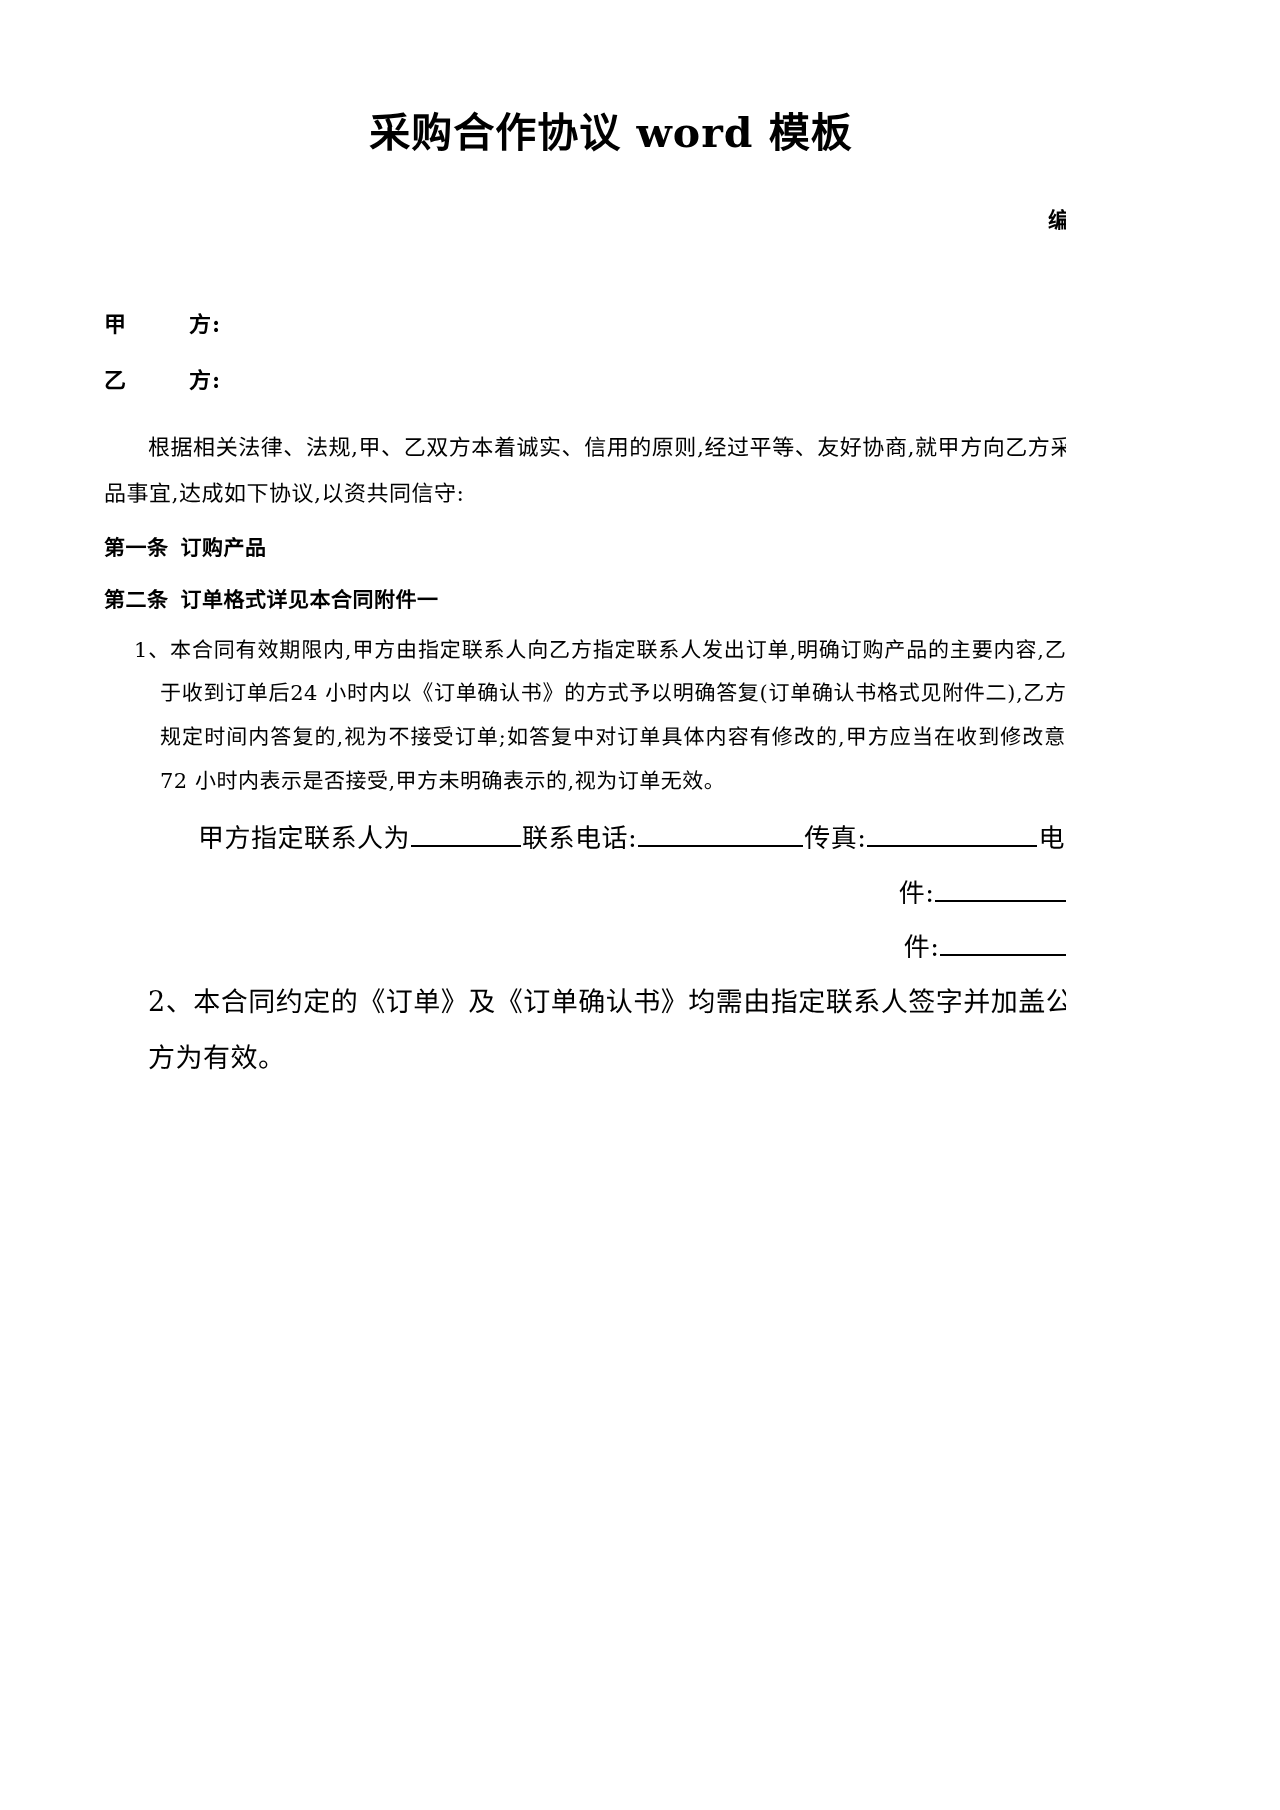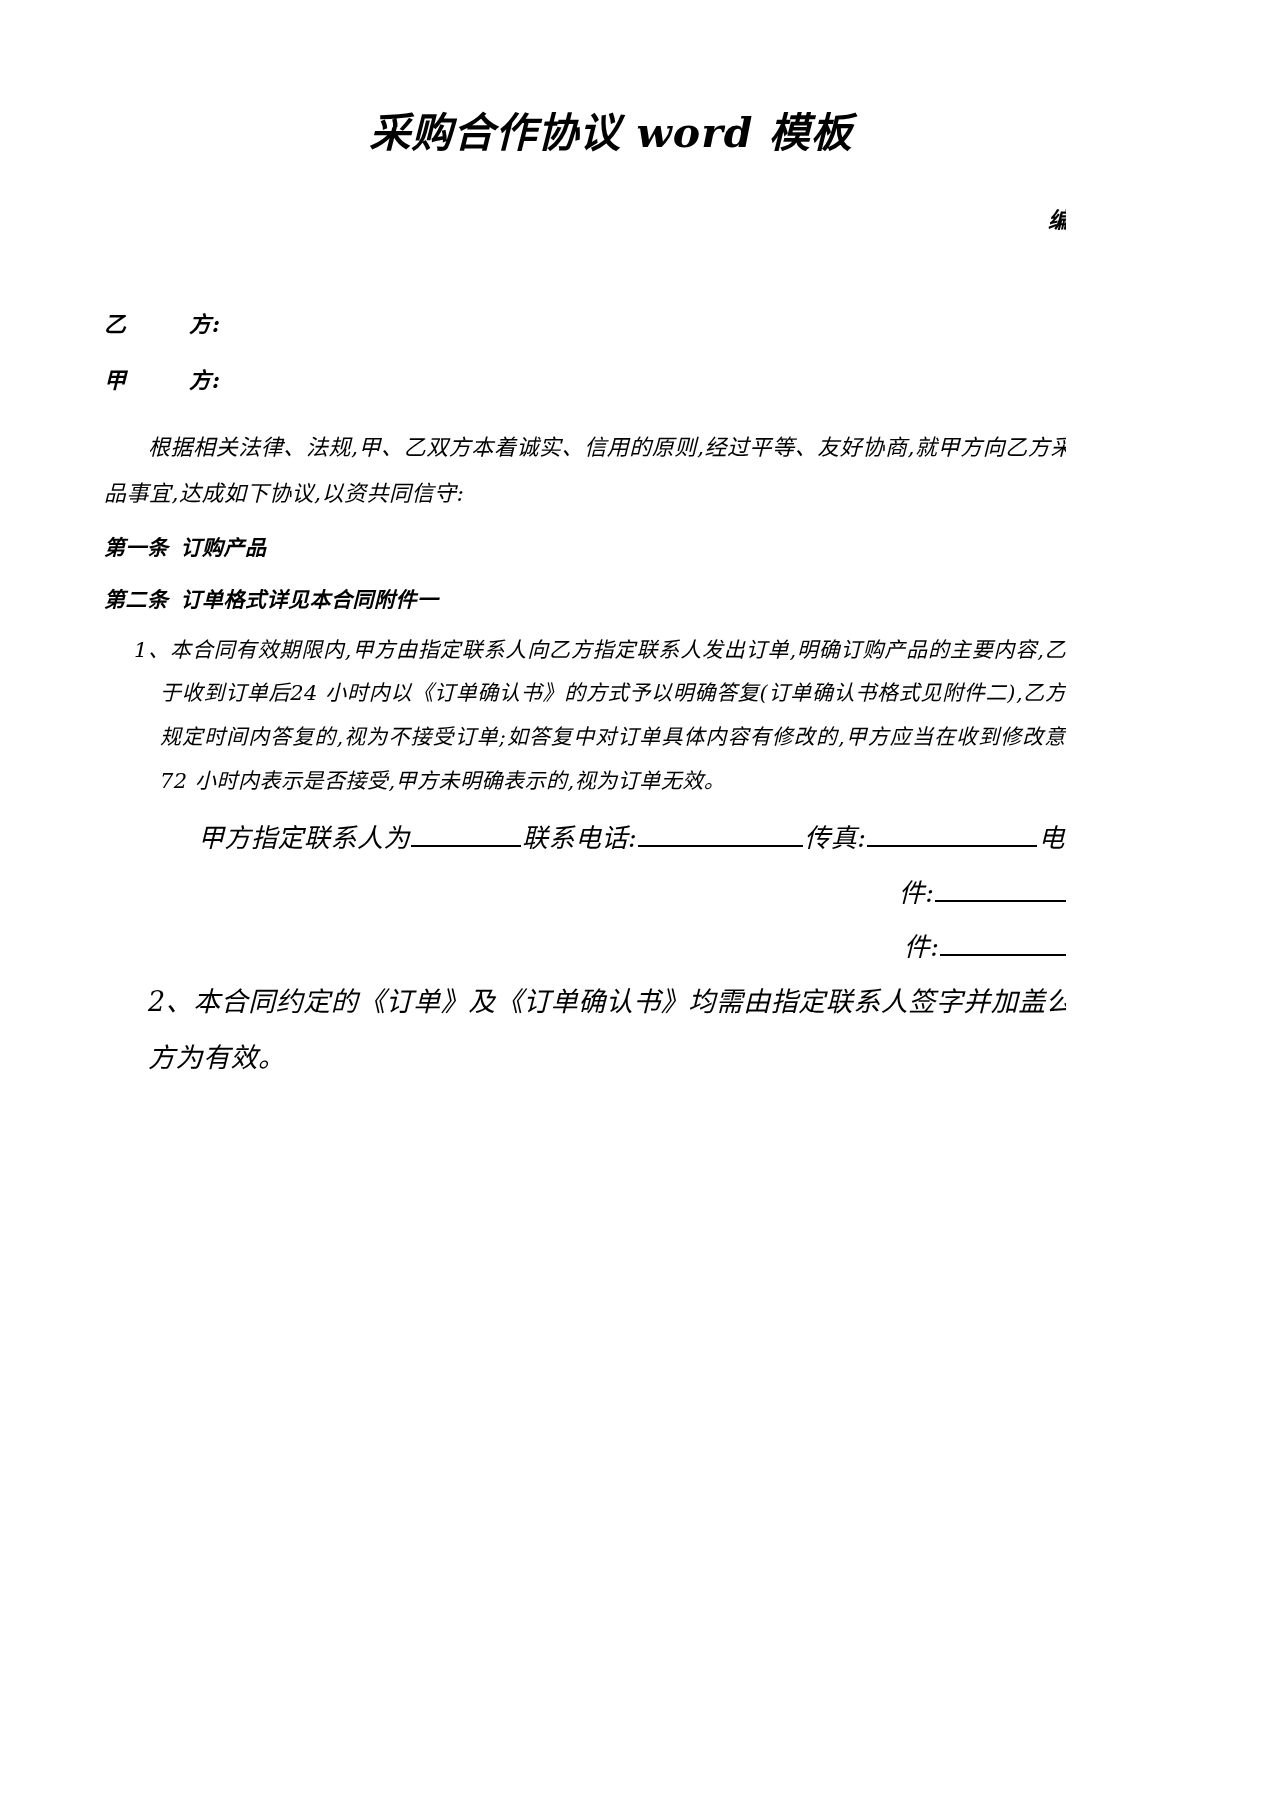--- a/index.html
+++ b/index.html
@@ -13,21 +13,20 @@
     color: #000000;
   }
   .page {
     position: relative;
     width: 1066px;
     height: 1810px;
     background: #ffffff;
     box-sizing: border-box;
     padding: 0;
     overflow: hidden;
-    font-style: italic;
   }
   .content {
     position: absolute;
     left: 104px;
     top: 0;
     width: 1014px;
   }
 
   
   .doc-title {
@@ -148,24 +147,24 @@
 
 <div class="page">
   <div class="content">
 
     <h1 class="doc-title">采购合作协议 word 模板</h1>
 
     <div class="doc-number">编号:</div>
 
     <div class="party-block">
       <div class="party-line">
-        <span>乙</span><span class="gap"></span><span>方:</span>
+        <span>甲</span><span class="gap"></span><span>方:</span>
       </div>
       <div class="party-line">
-        <span>甲</span><span class="gap"></span><span>方:</span>
+        <span>乙</span><span class="gap"></span><span>方:</span>
       </div>
     </div>
 
     <p class="body-par">根据相关法律、法规,甲、乙双方本着诚实、信用的原则,经过平等、友好协商,就甲方向乙方采购产品事宜,达成如下协议,以资共同信守:</p>
 
     <div class="spacer-sm"></div>
 
     <h2 class="section-heading">
       <span>第一条</span><span class="sec-gap"></span><span>订购产品</span>
     </h2>

